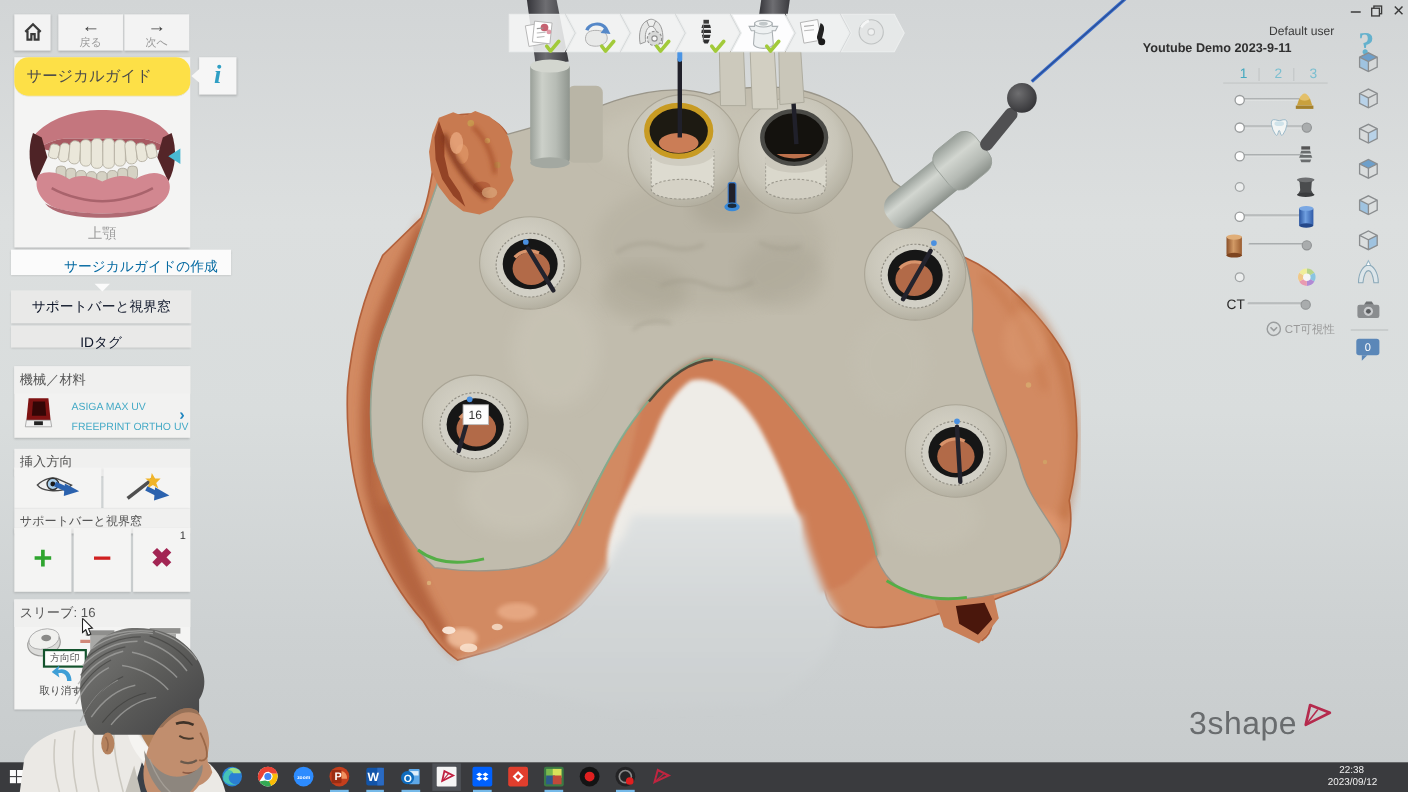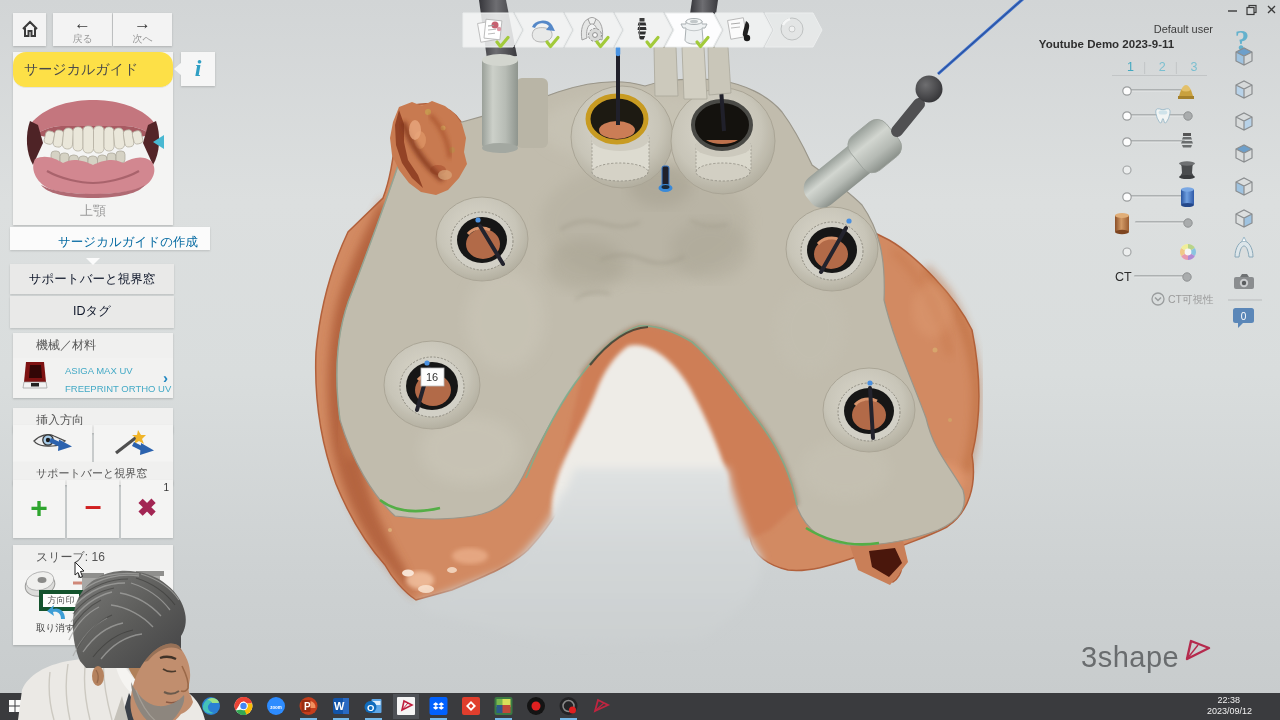--- a/index.html
+++ b/index.html
@@ -6,21 +6,21 @@
     font-family:"Liberation Sans",sans-serif;}
   #stage{position:absolute;top:0;left:0;width:1280px;height:720px;
     background:linear-gradient(180deg,#d2d5d6 0%,#dcdfdf 28%,#d9dddd 52%,#cdd1d2 80%,#c7cbcc 100%);}
   .abs{position:absolute;}
   
   .navbtn{position:absolute;top:13px;height:33px;background:#f3f3f3;
     box-shadow:0 1px 2px rgba(0,0,0,.18);color:#9a9a9a;font-size:10px;text-align:center;}
   
   .panel{position:absolute;left:13px;width:160px;background:#f2f2f1;
     box-shadow:0 1px 2px rgba(0,0,0,.18);}
-  .phead{font-size:12px;color:#555;padding:4px 0 4px 23px;background:#f0f0ef;}
+  .phead{font-size:12px;color:#555;padding:4px 0 4px 5px;background:#f0f0ef;}
   .lbtn{position:absolute;left:10px;width:164px;background:#e9e9e8;
     box-shadow:0 1px 2px rgba(0,0,0,.15);text-align:center;color:#0f172a;font-size:12.5px;}
 </style>
 </head>
 <body>
 <div id="stage">
 
   <svg class="abs" id="scene" width="1280" height="720" viewBox="0 0 1280 720" style="left:0;top:0;">
     <defs>
       <filter id="b2">
@@ -374,21 +374,21 @@
     </div>
 
     <div class="abs" style="left:181px;top:52px;width:34px;height:34px;background:#f6f6f6;box-shadow:0 1px 2px rgba(0,0,0,.18);text-align:center;">
       <div style="font-family:'Liberation Serif',serif;font-style:italic;font-weight:bold;font-size:24px;color:#2f9fc4;line-height:32px;">i</div>
     </div>
     <div class="abs" style="left:174px;top:62px;width:0;height:0;border-top:7px solid transparent;border-bottom:7px solid transparent;border-right:8px solid #f6f6f6;"></div>
 
     <div class="lbtn" style="top:227px;height:23px;line-height:31px;background:#fbfbfb;color:#0369a1;padding-left:36px;">サージカルガイドの作成</div>
     <div class="abs" style="left:86px;top:258px;width:0;height:0;border-left:7px solid transparent;border-right:7px solid transparent;border-top:7px solid #fbfbfb;z-index:3;"></div>
     <div class="lbtn" style="top:264px;height:30px;line-height:30px;">サポートバーと視界窓</div>
-    <div class="lbtn" style="top:296px;height:32px;line-height:30px;">IDタグ</div>
+    <div class="lbtn" style="top:296px;height:20px;line-height:30px;">IDタグ</div>
 
     <div class="panel" style="top:333px;height:65px;">
       <div class="phead">機械／材料</div>
       <svg width="28" height="34" viewBox="0 0 28 34" style="position:absolute;left:9px;top:27px;">
         <path d="M4,2 L22,2 L24,22 L2,22 Z" fill="#7e1212"></path>
         <path d="M8,5 L19,5 L20,18 L7,18 Z" fill="#330606"></path>
         <path d="M2,22 L24,22 L25,28 L1,28 Z" fill="#f2f2f2" stroke="#999" stroke-width=".7"></path>
         <rect x="9" y="23" width="8" height="3.5" fill="#222"></rect>
       </svg>
       <div style="position:absolute;left:52px;top:32px;font-size:9.5px;color:#45aac6;white-space:nowrap;">ASIGA MAX UV</div>
@@ -446,21 +446,21 @@
         </g>
         <g transform="translate(58,0)">
           <rect x="60" y="6" width="28" height="5" fill="#8f8f8d"></rect>
           <rect x="64" y="11" width="20" height="17" fill="#a8a8a6"></rect>
           <ellipse cx="74" cy="28" rx="10" ry="3" fill="#888886"></ellipse>
         </g>
       </svg>
       <svg width="12" height="17" viewBox="0 0 12 17" style="position:absolute;left:61px;top:17px;">
         <path d="M1,0 L1,13 L4,10.5 L6,15.5 L8.5,14.5 L6.5,9.5 L10,9 Z" fill="#fff" stroke="#222" stroke-width="1"></path>
       </svg>
-      <div class="abs" style="left:26px;top:45px;width:36px;height:13px;background:#fdfdfc;border:4px solid #14532d;font-size:9px;color:#555;text-align:center;line-height:13px;">方向印</div>
+      <div class="abs" style="left:26px;top:45px;width:36px;height:13px;background:#fdfdfc;border:2px solid #14532d;font-size:9px;color:#555;text-align:center;line-height:13px;">方向印</div>
       <svg width="22" height="16" viewBox="0 0 22 16" style="position:absolute;left:33px;top:59px;">
         <path d="M19,15 C19,7 13,3 7,5 L8,1 L1,7 L8,12 L7,8 C11,7 15,9 15,15 Z" fill="#3e9ed6"></path>
       </svg>
       <div style="position:absolute;left:23px;top:77px;font-size:9.5px;color:#444;">取り消す</div>
     </div>
   </div>
 
   <div id="rightpanel">
 
     <svg class="abs" width="60" height="16" viewBox="0 0 60 16" style="left:1222px;top:2px;">

